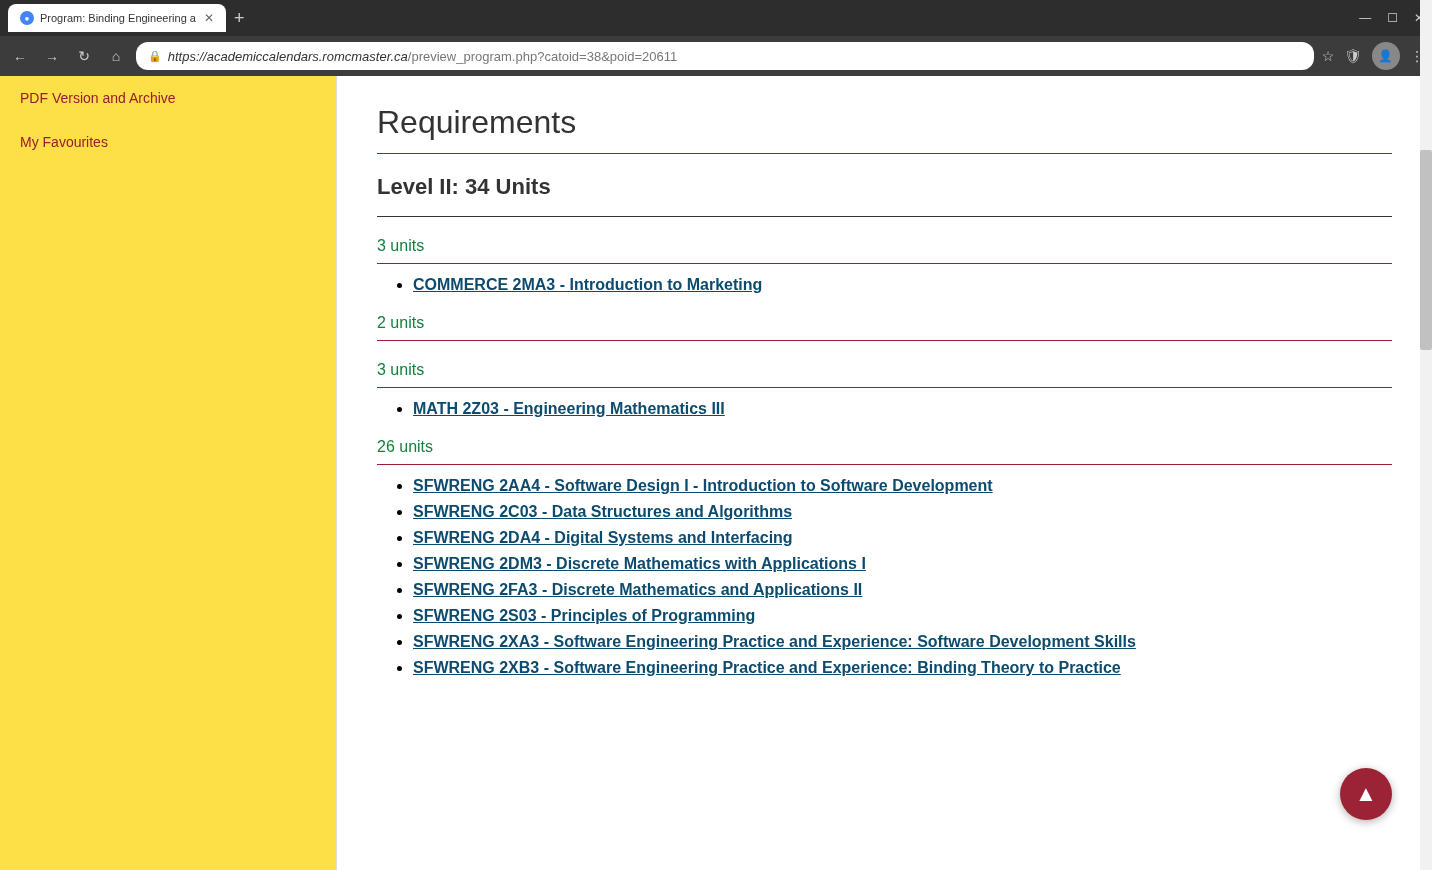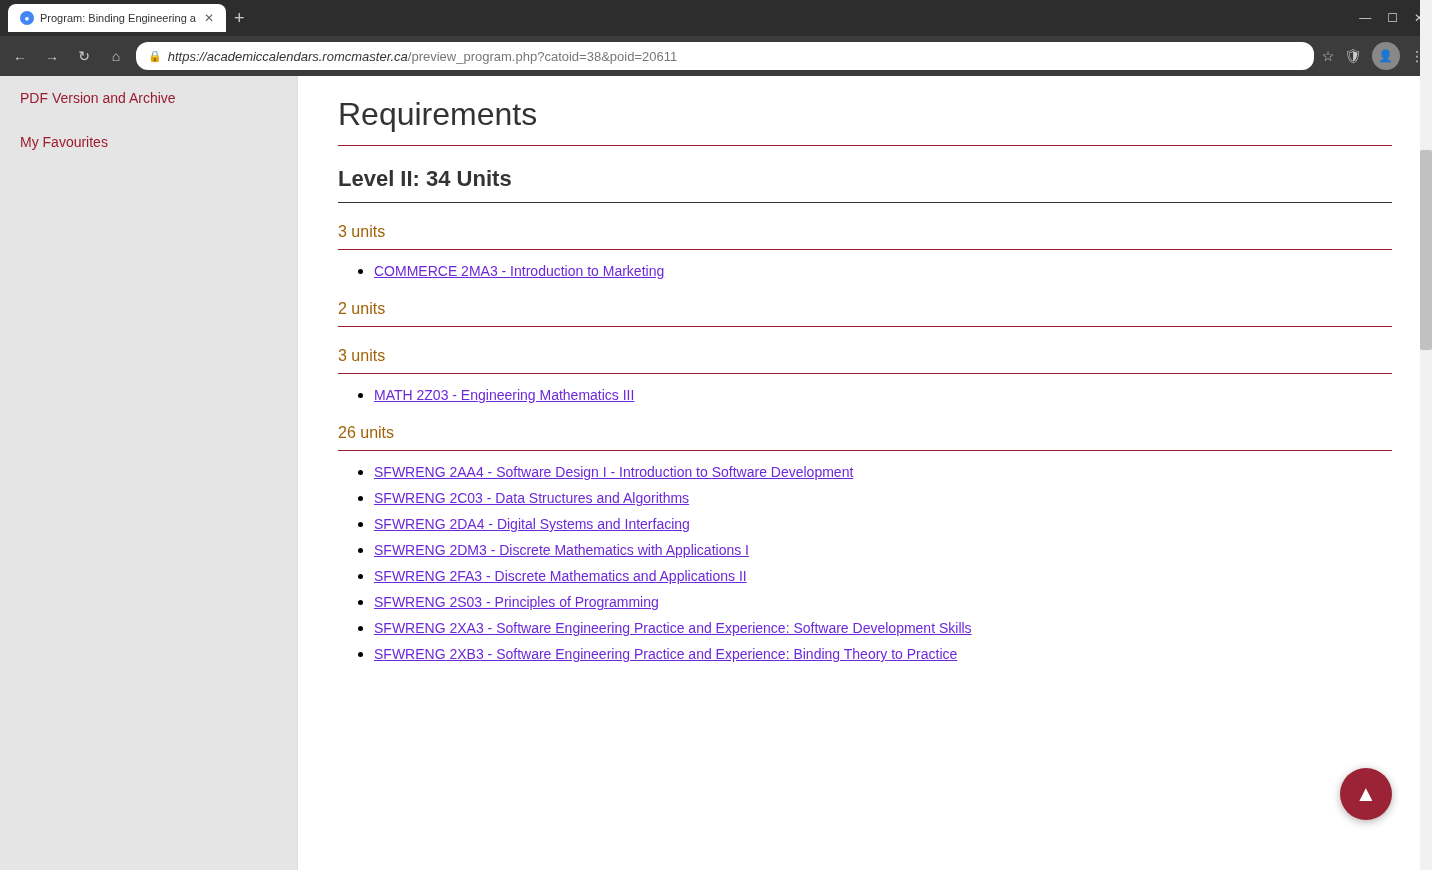--- a/index.html
+++ b/index.html
@@ -130,40 +130,40 @@
     
     .page-area {
       display: flex;
       width: 1432px;
       height: 794px; 
       background: #fff;
     }
 
     
     .sidebar {
-      width: 298px;
-      background: #e5e5e5;
+      width: 337px;
+      background: #fde047;
       border-right: 1px solid #ddd;
       padding: 0;
       flex-shrink: 0;
       height: 100%;
     }
     .sidebar-link {
       display: block;
       padding: 14px 20px;
       color: #9b1b30;
       font-size: 14px;
       text-decoration: none;
       cursor: pointer;
     }
 
     
     .main-content {
       flex: 1;
-      padding: 20px 40px;
+      padding: 28px 40px;
       overflow-y: auto;
       position: relative;
     }
 
     .requirements-title {
       font-size: 32px;
       font-weight: 400;
       color: #333;
       margin-bottom: 12px;
     }
@@ -171,36 +171,36 @@
     .section-divider {
       border: none;
       border-top: 1px solid #9b1b30;
       margin-bottom: 20px;
     }
 
     .level-heading {
       font-size: 22px;
       font-weight: 600;
       color: #333;
-      margin-bottom: 10px;
+      margin-bottom: 16px;
     }
 
     .level-divider {
       border: none;
       border-top: 1px solid #333;
       margin-bottom: 20px;
     }
 
     .units-group {
       margin-bottom: 20px;
     }
 
     .units-label {
       font-size: 16px;
-      color: #a16207;
+      color: #15803d;
       margin-bottom: 8px;
       font-weight: normal;
     }
 
     .units-divider {
       border: none;
       border-top: 1px solid #9b1b30;
       margin-bottom: 12px;
     }
 
@@ -208,24 +208,25 @@
       list-style: disc;
       padding-left: 36px;
       margin: 0;
     }
 
     .course-list li {
       margin-bottom: 8px;
     }
 
     .course-link {
-      color: #6d28d9;
+      color: #0c4a6e;
       text-decoration: underline;
-      font-size: 14px;
-      cursor: pointer;
+      font-size: 16px;
+      cursor: pointer;
+      font-weight: bold;
     }
 
     
     .scrollbar-track {
       position: absolute;
       right: 0;
       top: 0;
       width: 12px;
       height: 100%;
       background: #f1f1f1;

